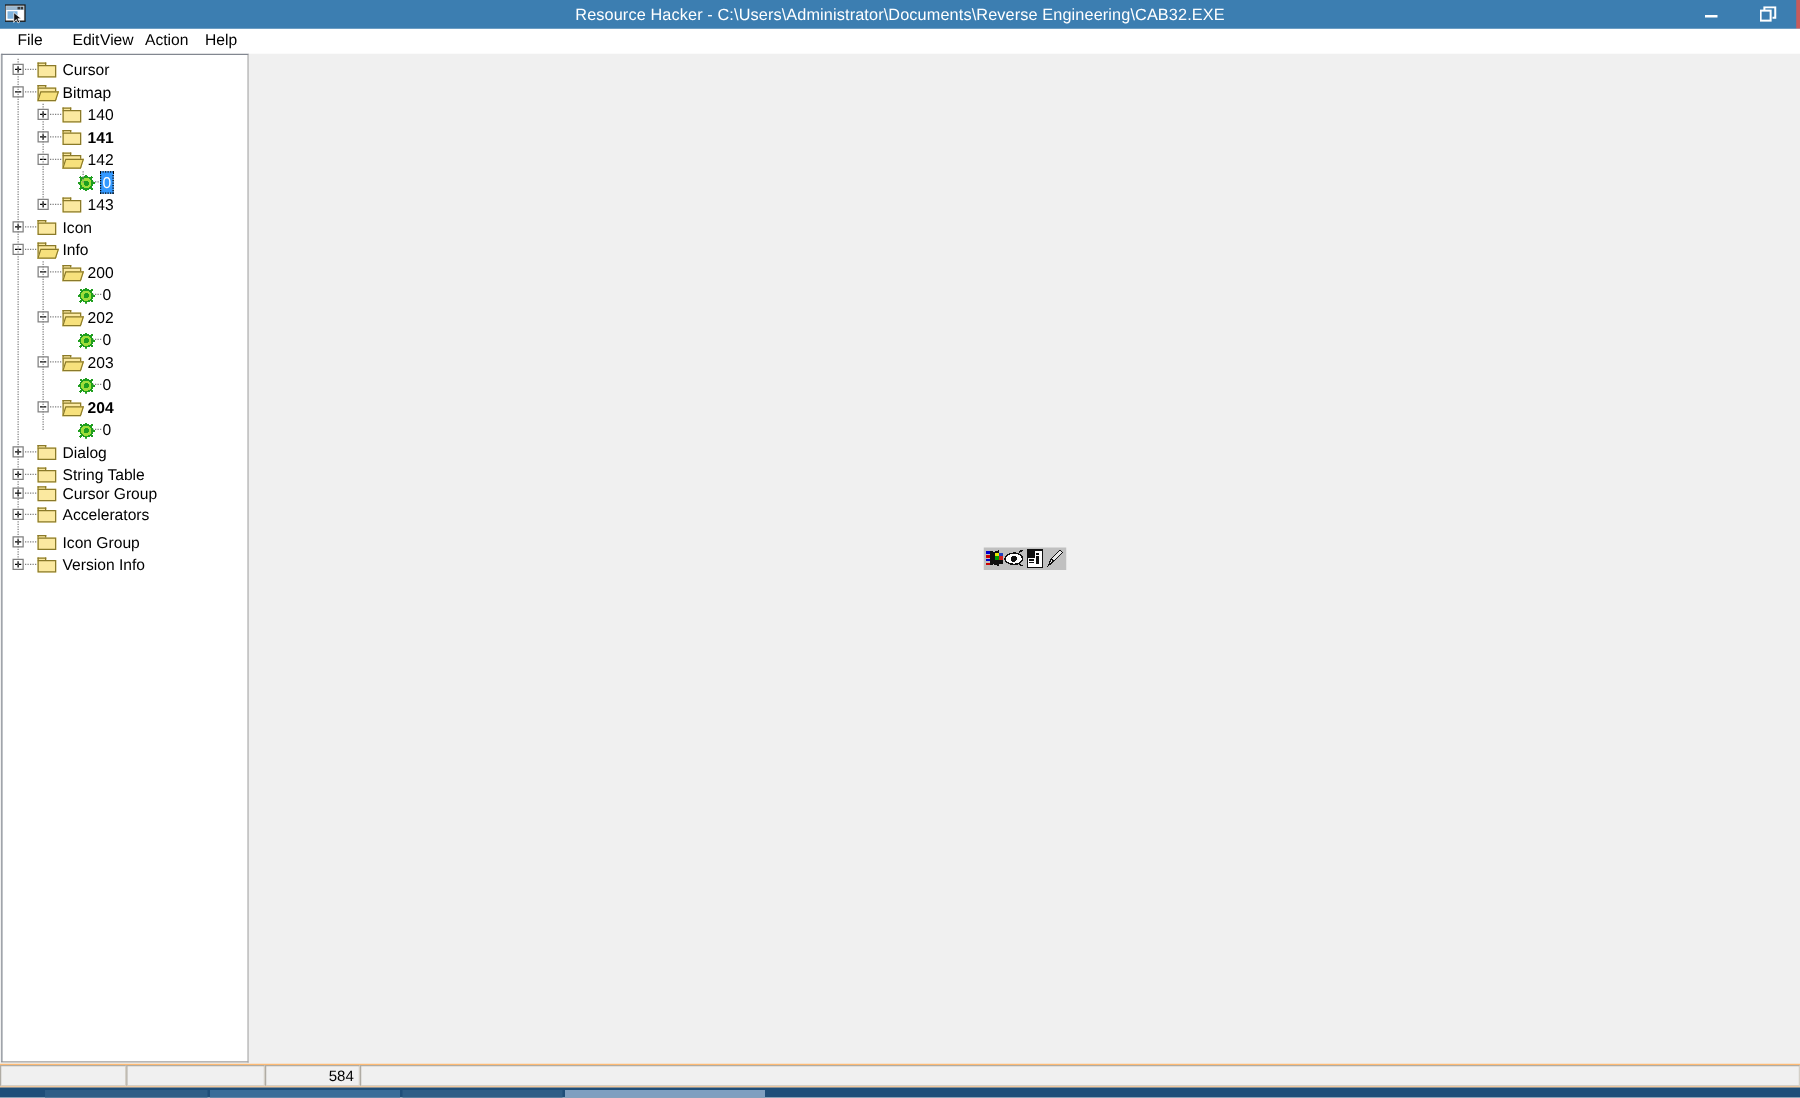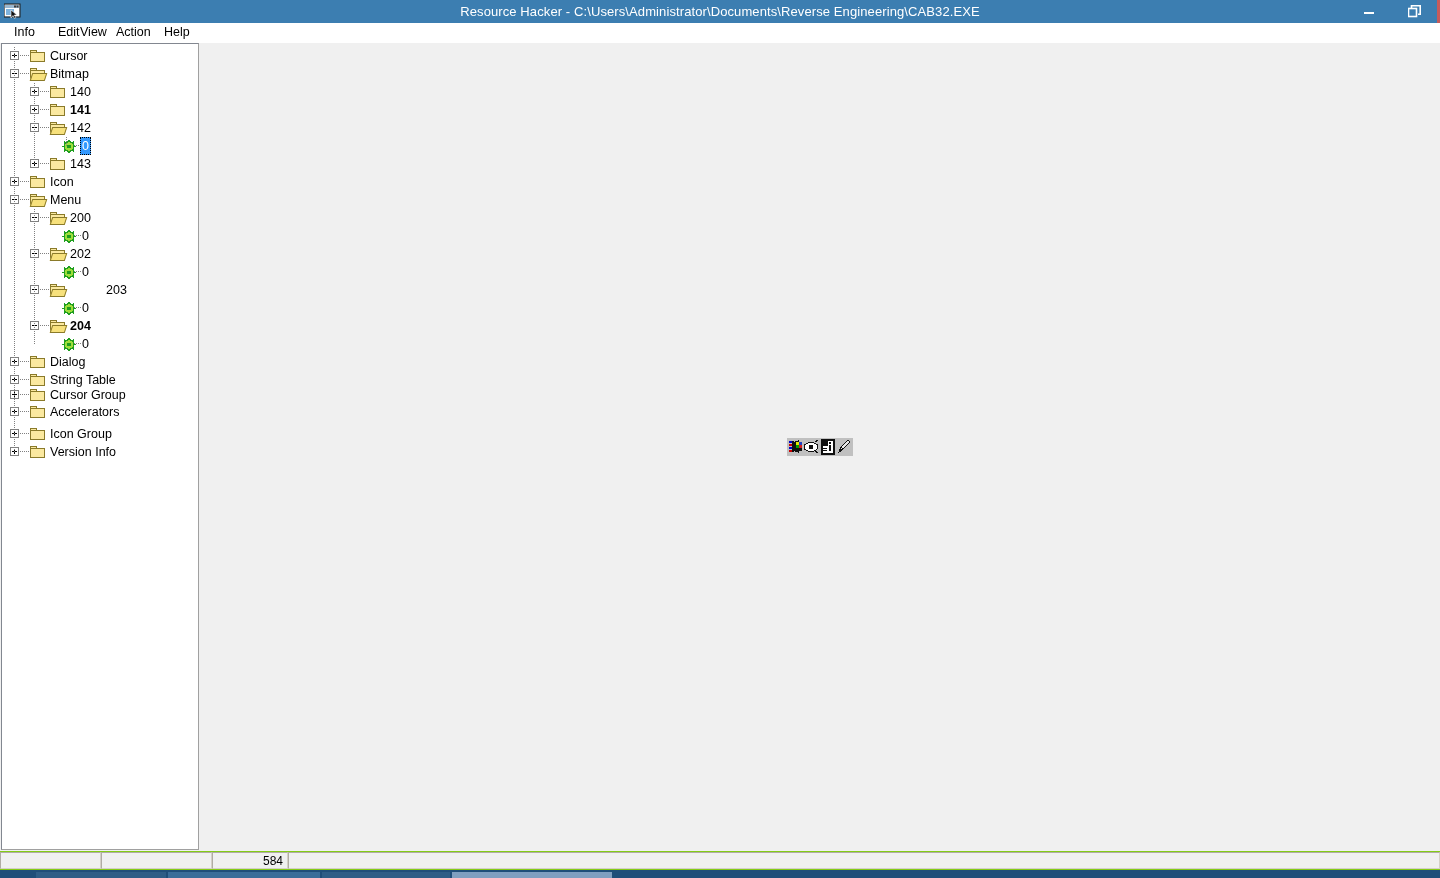--- a/index.html
+++ b/index.html
@@ -221,21 +221,21 @@
     background: #c0c0c0;
     image-rendering: pixelated;
   }
   #bitmap-preview svg { display: block; }
 
   
   #status-bar {
     position: absolute;
     left: 0; top: 851px;
     width: 1440px; height: 19px;
-    background: #84cc16;
+    background: #fdba74;
   }
   .status-panel {
     position: absolute;
     top: 1px;
     height: 17px;
     line-height: 17px;
     border: 1px solid #d4d0c8;
     border-top-color: #b0aca4;
     border-left-color: #b0aca4;
     box-sizing: border-box;
@@ -300,21 +300,21 @@
       </svg>
     </div>
     <div class="win-btn" id="btn-close">
       <svg width="12" height="12" viewBox="0 0 12 12">
         <path d="M1.5 1.5 L10.5 10.5 M10.5 1.5 L1.5 10.5" stroke="#ffffff" stroke-width="1.7"></path>
       </svg>
     </div>
   </div>
 
   <div id="menu-bar">
-    <div class="menu-item" style="left:8px">Info</div>
+    <div class="menu-item" style="left:8px">File</div>
     <div class="menu-item" style="left:52px">Edit</div>
     <div class="menu-item" style="left:74px">View</div>
     <div class="menu-item" style="left:110px">Action</div>
     <div class="menu-item" style="left:158px">Help</div>
   </div>
 
   <div id="tree-panel">
     <div id="tree-rows">
         <div class="tree-row" style="top: 3px;">
           <div class="dotline-h" style="left: 18px; width: 9px;"></div>
@@ -401,21 +401,21 @@
           <div class="tree-label" style="left: 46px;">Icon</div>
         </div>
         <div class="tree-row" style="top: 147px;">
           <div class="dotline-h" style="left: 18px; width: 9px;"></div>
           <div class="expander" style="left: 8px;"></div>
           <div class="folder open" style="left: 28px;">
             <div class="tab"></div>
             <div class="body"></div>
             <div class="flap"></div>
           </div>
-          <div class="tree-label" style="left: 46px;">Menu</div>
+          <div class="tree-label" style="left: 46px;">Info</div>
         </div>
         <div class="tree-row" style="top: 165px;">
           <div class="dotline-h" style="left: 38px; width: 9px;"></div>
           <div class="expander" style="left: 28px;"></div>
           <div class="folder open" style="left: 48px;">
             <div class="tab"></div>
             <div class="body"></div>
             <div class="flap"></div>
           </div>
           <div class="tree-label" style="left: 66px;">200</div>
@@ -469,21 +469,21 @@
           <div class="tree-label" style="left: 78px;">0</div>
         </div>
         <div class="tree-row" style="top: 237px;">
           <div class="dotline-h" style="left: 38px; width: 9px;"></div>
           <div class="expander" style="left: 28px;"></div>
           <div class="folder open" style="left: 48px;">
             <div class="tab"></div>
             <div class="body"></div>
             <div class="flap"></div>
           </div>
-          <div class="tree-label" style="left: 66px; margin-left: 36px;">203</div>
+          <div class="tree-label" style="left: 66px;">203</div>
         </div>
         <div class="tree-row" style="top: 255px;">
           <div class="dotline-h" style="left: 70px; width: 9px;"></div>
           <div class="gear" style="left: 60px;">
             <svg width="14" height="13" viewBox="0 0 14 13" shape-rendering="crispEdges">
               <circle cx="7" cy="6.5" r="5.6" fill="#1f9e1f"></circle>
               <circle cx="7" cy="6.5" r="4.2" fill="#9ede3a"></circle>
               <circle cx="7" cy="6.5" r="2.1" fill="#1f9e1f"></circle>
               <rect x="6.2" y="0" width="1.7" height="2.4" fill="#1f9e1f"></rect>
               <rect x="6.2" y="10.6" width="1.7" height="2.4" fill="#1f9e1f"></rect>

